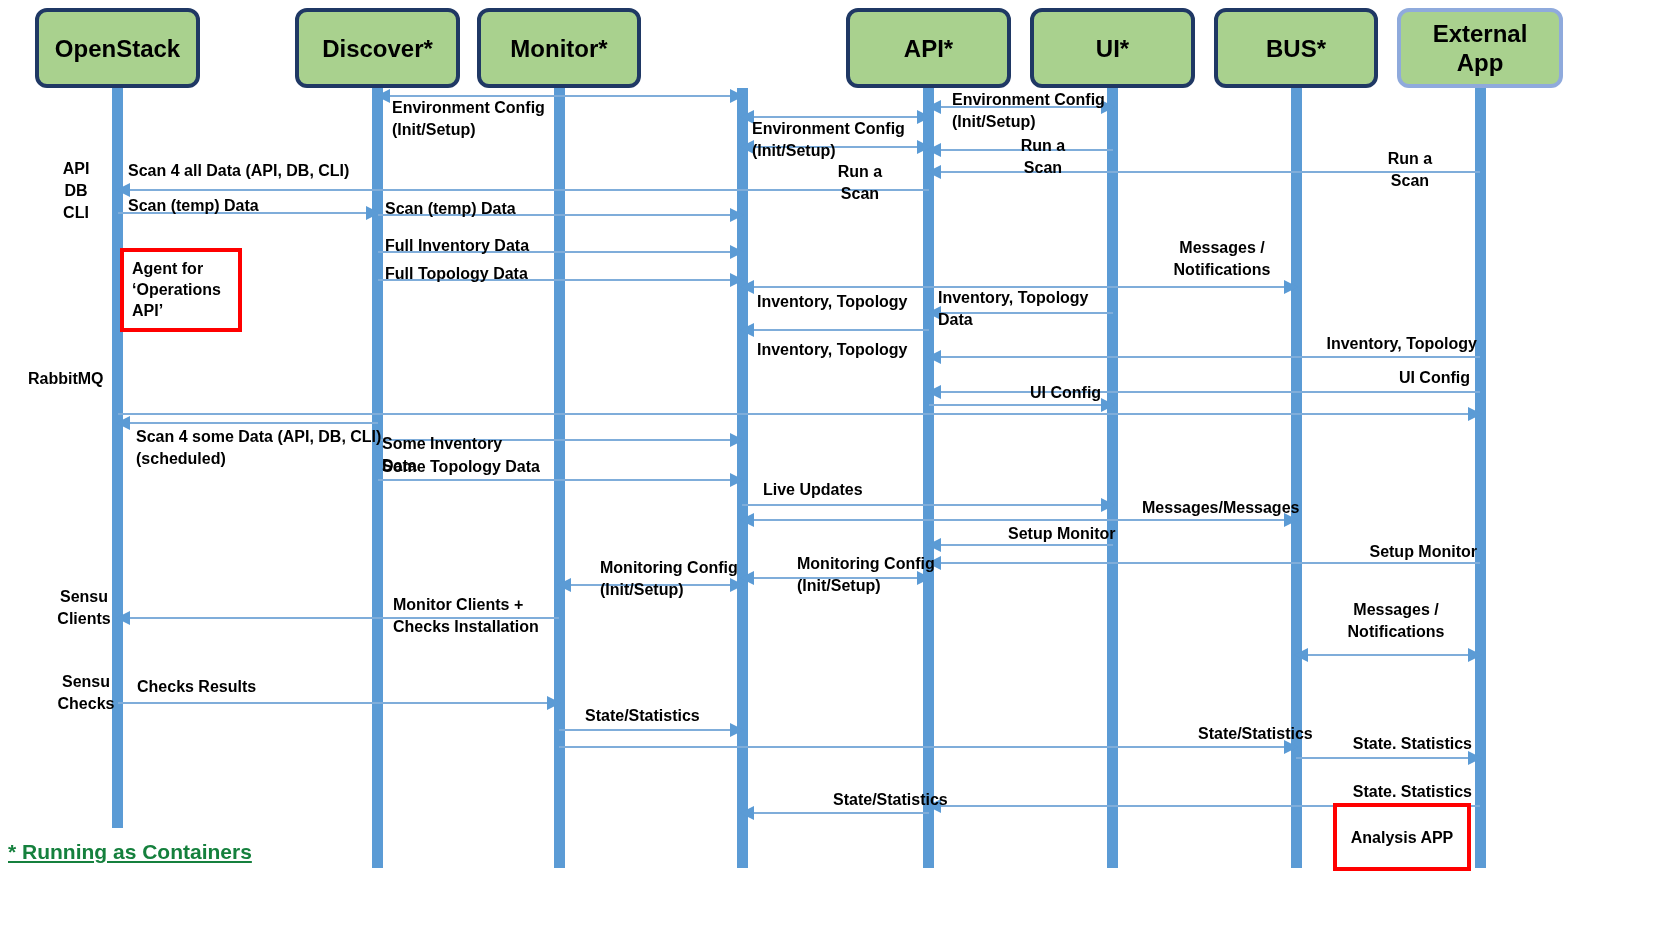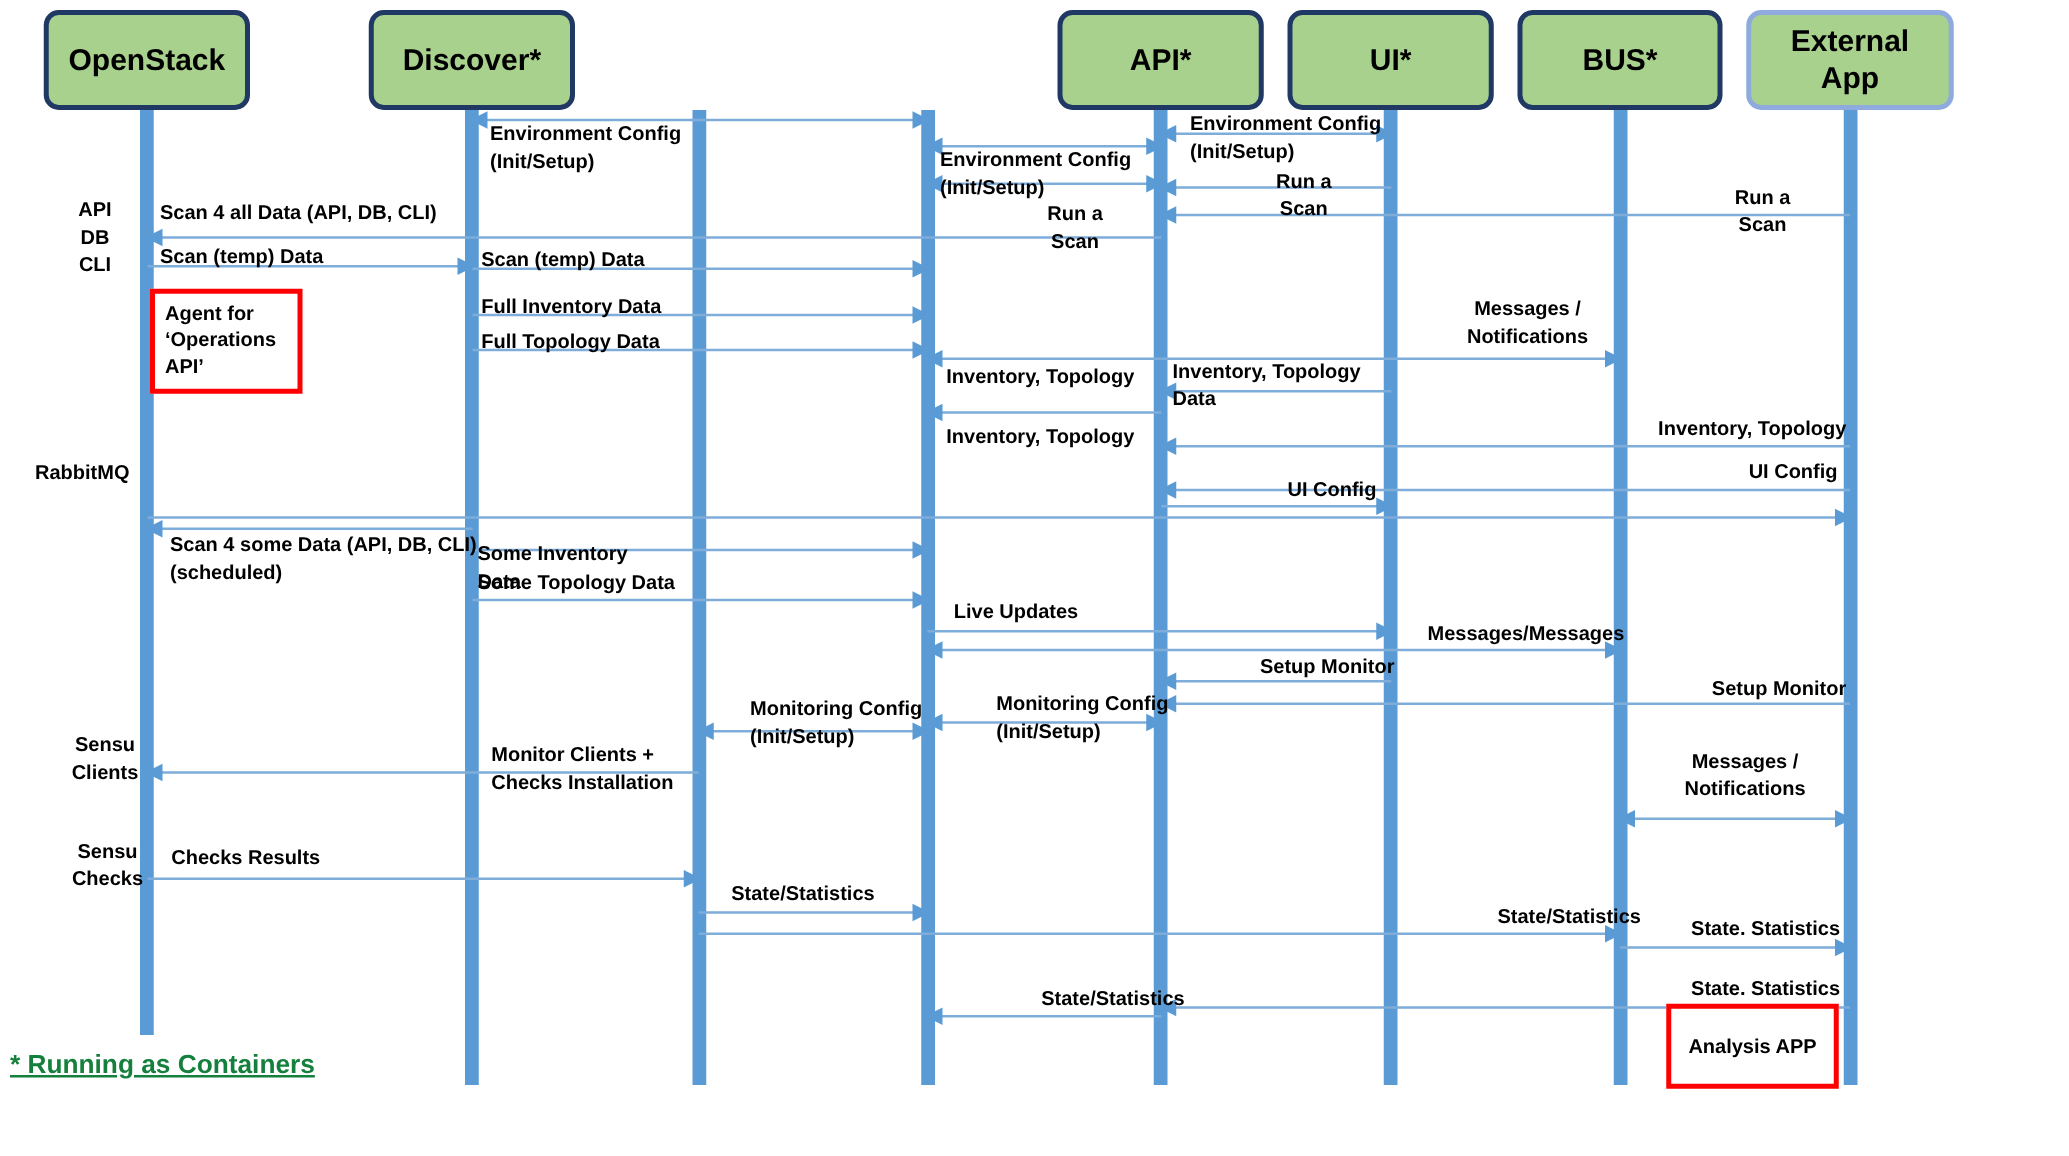--- a/index.html
+++ b/index.html
@@ -27,20 +27,21 @@
 </style>
 </head>
 <body>
 
 <div id="stage">
   <div id="footnote" style="left: 8px; top: 840px;">* Running as Containers</div>
 <div class="actor" style="left: 35px; top: 8px; width: 165px; height: 80px; background: rgb(169, 209, 142); border-color: rgb(31, 56, 100);">OpenStack</div>
     <div class="lifeline" style="left: 112px; top: 88px; height: 740px; background: rgb(91, 155, 213);"></div>
     <div class="actor" style="left: 295px; top: 8px; width: 165px; height: 80px; background: rgb(169, 209, 142); border-color: rgb(31, 56, 100);">Discover*</div>
     <div class="lifeline" style="left: 372px; top: 88px; height: 780px; background: rgb(91, 155, 213);"></div>
+    <div class="actor" style="left: 477px; top: 8px; width: 164px; height: 80px; background: rgb(169, 209, 142); border-color: rgb(31, 56, 100);">Monitor*</div>
     <div class="lifeline" style="left: 553.5px; top: 88px; height: 780px; background: rgb(91, 155, 213);"></div>
     <div class="lifeline" style="left: 736.5px; top: 88px; height: 780px; background: rgb(91, 155, 213);"></div>
     <div class="actor" style="left: 846px; top: 8px; width: 165px; height: 80px; background: rgb(169, 209, 142); border-color: rgb(31, 56, 100);">API*</div>
     <div class="lifeline" style="left: 923px; top: 88px; height: 780px; background: rgb(91, 155, 213);"></div>
     <div class="actor" style="left: 1030px; top: 8px; width: 165px; height: 80px; background: rgb(169, 209, 142); border-color: rgb(31, 56, 100);">UI*</div>
     <div class="lifeline" style="left: 1107px; top: 88px; height: 780px; background: rgb(91, 155, 213);"></div>
     <div class="actor" style="left: 1214px; top: 8px; width: 164px; height: 80px; background: rgb(169, 209, 142); border-color: rgb(31, 56, 100);">BUS*</div>
     <div class="lifeline" style="left: 1290.5px; top: 88px; height: 780px; background: rgb(91, 155, 213);"></div>
     <div class="actor" style="left: 1397px; top: 8px; width: 166px; height: 80px; background: rgb(169, 209, 142); border-color: rgb(143, 170, 220);">External
 App</div>
@@ -175,17 +176,17 @@
     <div class="head l" style="left: 740px; top: 806px;"></div>
     <div class="mlabel" style="left: 833px; top: 789px;">State/Statistics</div>
     <div class="mlabel center" style="left: 76px; top: 158px;">API
 DB
 CLI</div>
     <div class="mlabel" style="left: 28px; top: 368px;">RabbitMQ</div>
     <div class="mlabel center" style="left: 84px; top: 586px;">Sensu
 Clients</div>
     <div class="mlabel center" style="left: 86px; top: 671px;">Sensu
 Checks</div>
-    <div class="note" style="left: 120px; top: 231px; width: 122px; height: 84px; border-color: rgb(255, 0, 0);">Agent for
+    <div class="note" style="left: 120px; top: 248px; width: 122px; height: 84px; border-color: rgb(255, 0, 0);">Agent for
 ‘Operations
 API’</div>
     <div class="note centered" style="left: 1333px; top: 803px; width: 138px; height: 68px; border-color: rgb(255, 0, 0);">Analysis APP</div>
   </div>
 
 </body></html>

